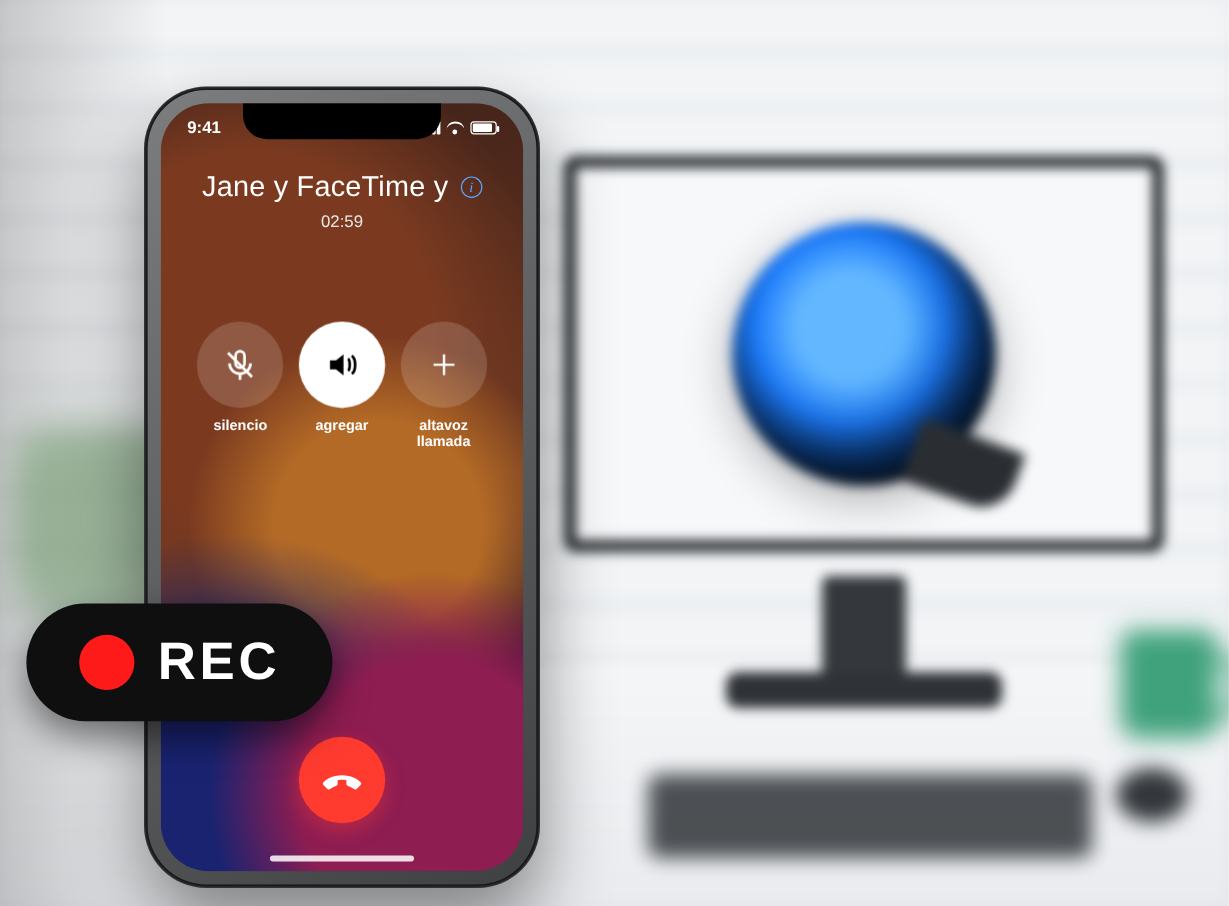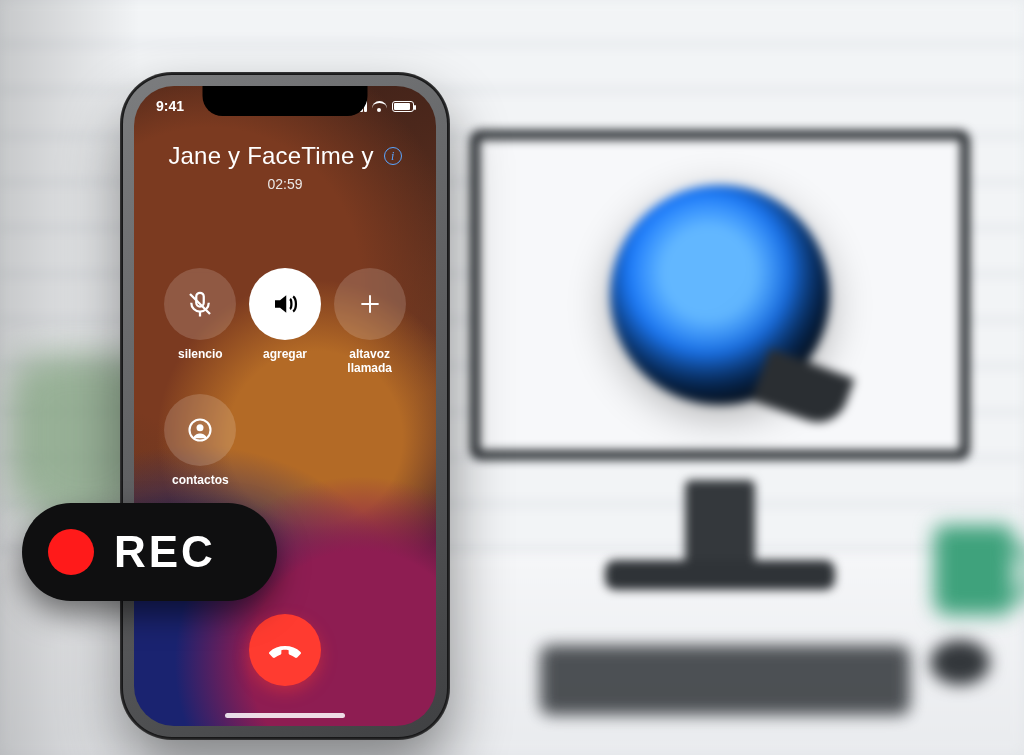--- a/index.html
+++ b/index.html
@@ -148,21 +148,21 @@
     box-shadow:0 6px 16px rgba(255,59,48,.4);
   }
 
   
   svg{display:block}
 
   
   .rec {
     position:absolute; left:22px; top:503px; width:255px; height:98px;
     background:#0f0f10; border-radius:60px; display:flex; align-items:center;
-    padding:0 26px; gap:20px; box-shadow:0 14px 30px rgba(0,0,0,.5); z-index:30;
+    padding:0 26px; gap:20px; box-shadow:0 14px 30px rgba(0,0,0,.5); z-index:30;justify-content:center;
   }
   .rec .dot{ width:46px;height:46px;border-radius:50%;background:#ff1a1a }
   .rec .txt{ color:#fff; font-weight:800; font-size:44px; letter-spacing:3px; font-family:Arial,Helvetica,sans-serif }
 
   .home-ind{position:absolute;bottom:8px;left:50%;transform:translateX(-50%);width:120px;height:5px;border-radius:3px;background:rgba(255,255,255,.85)}
 </style>
 </head>
 <body>
 
 <div class="scene">
@@ -239,30 +239,20 @@
             <svg width="26" height="26" viewBox="0 0 24 24" stroke="#fff" stroke-width="1.8">
               <line x1="12" y1="4" x2="12" y2="20"></line>
                 <line x1="4" y1="12" x2="20" y2="12"></line>
             </svg>
           </div>
           <div class="lbl" style="white-space:pre-line">altavoz
 llamada</div>
         </div>
 
 
-        <div class="btn">
-          <div class="circ">
-            <svg width="28" height="28" viewBox="0 0 24 24" fill="none" stroke="#fff" stroke-width="1.8">
-              <circle cx="12" cy="12" r="9"></circle>
-                <circle cx="12" cy="10" r="3" fill="#fff" stroke="none"></circle>
-              <path d="M6 19c1-3 4-4 6-4s5 1 6 4" fill="#fff" stroke="none"></path>
-            </svg>
-          </div>
-          <div class="lbl">contactos</div>
-        </div>
       </div>
 
       <div class="hang">
         <svg width="38" height="38" viewBox="0 0 24 24" fill="#fff">
           <path d="M21.8 13.2c-2.5-2.5-6-3.7-9.8-3.7s-7.3 1.2-9.8 3.7c-.4.4-.4 1 0 1.4l2.1 2.1c.4.4 1 .4 1.4.1 1-.8 2.1-1.4 3.3-1.8.4-.1.7-.5.7-.9v-2c1.5-.3 3.1-.3 4.6 0v2c0 .4.3.8.7.9 1.2.4 2.3 1 3.3 1.8.4.3 1 .3 1.4-.1l2.1-2.1c.4-.4.4-1 0-1.4z"></path>
         </svg>
       </div>
 
       <div class="home-ind"></div>
     </div>

